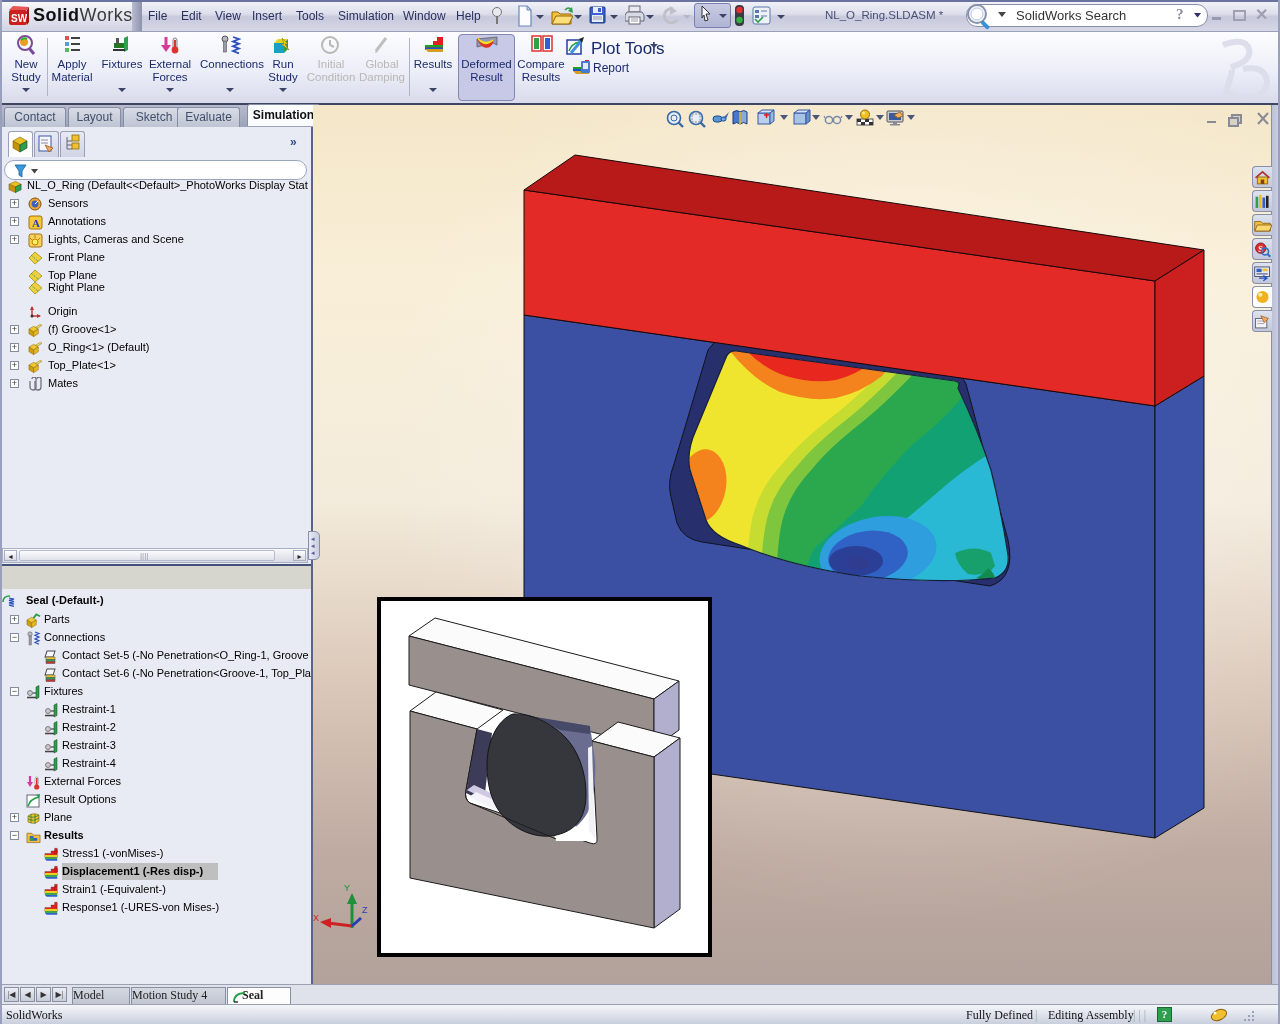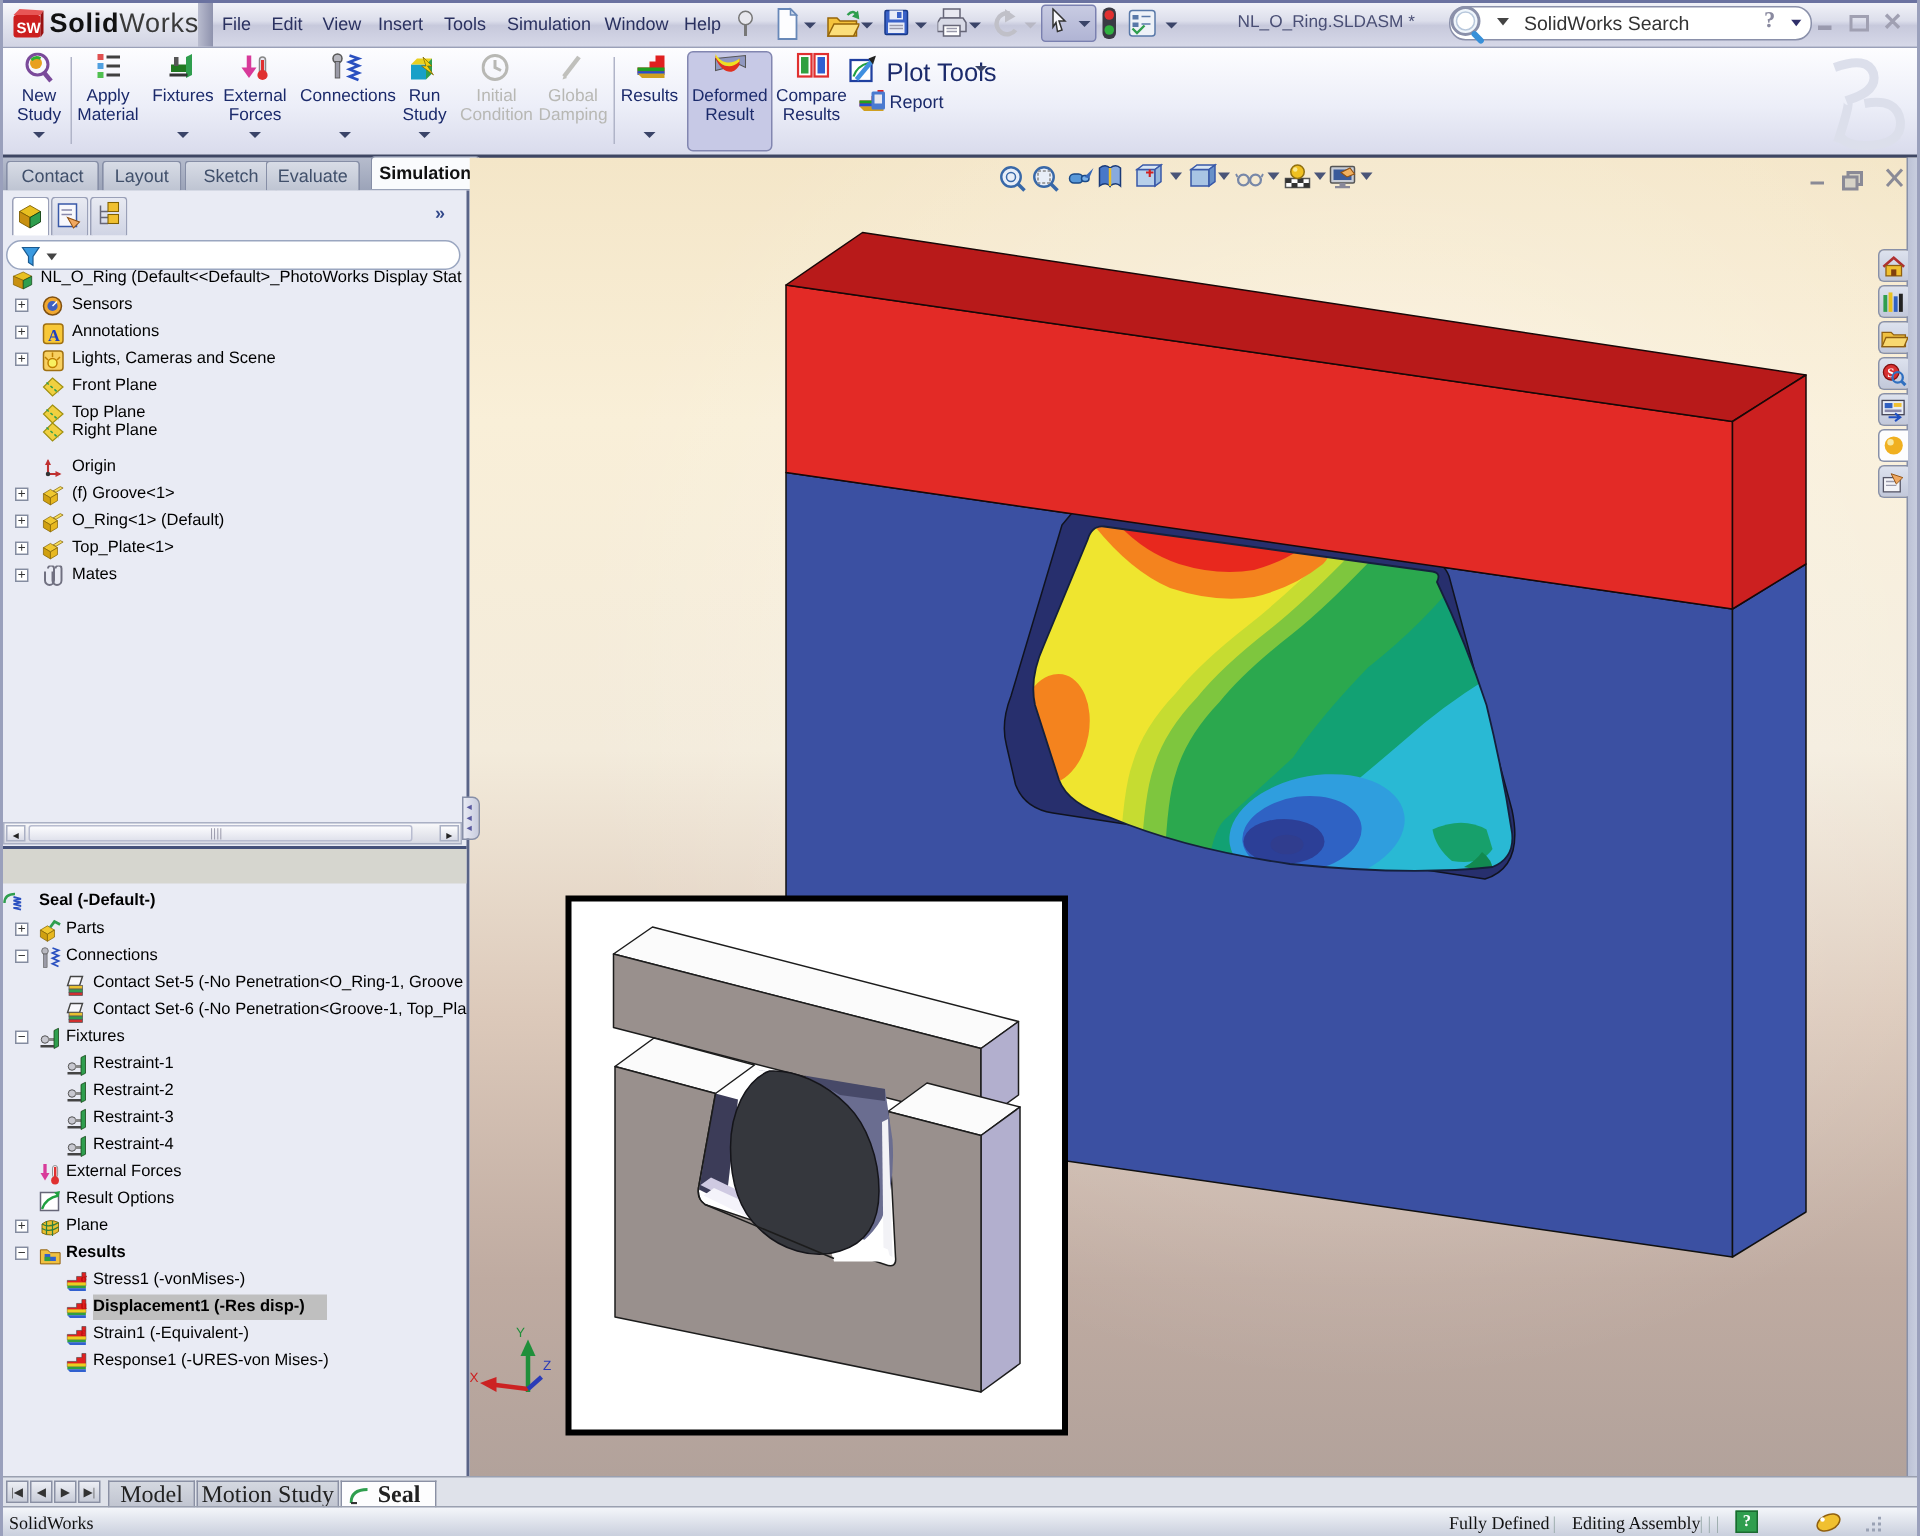--- a/index.html
+++ b/index.html
@@ -38,21 +38,21 @@
 #divbar{position:absolute;left:0;top:437px;width:311px;height:2px;background:#44517a;}
 #grayband{position:absolute;left:0;top:439px;width:311px;height:23px;background:#d6d6cf;}
 #selrow{position:absolute;left:62px;top:736px;width:156px;height:17px;background:#bfbfbf;}
 
 #viewport{position:absolute;left:313px;top:105px;width:967px;height:879px;}
 #taskstrip{position:absolute;left:958px;top:0;width:9px;height:879px;background:linear-gradient(90deg,#bcc2d6,#ccd2e2);border-left:1px solid #8890a8;}
 .tsbtn{position:absolute;left:939px;width:20px;height:22px;background:linear-gradient(#dde2ee,#c2c8da);border:1px solid #8890a8;border-right:none;border-radius:4px 0 0 4px;}
 
 #bottombar{position:absolute;left:0;top:984px;width:1280px;height:20px;background:#dfe2ea;border-top:1px solid #9aa0b0;}
 .navbtn{position:absolute;top:2px;width:15px;height:15px;background:linear-gradient(#eceef4,#c8ccd8);border:1px solid #8a90a4;font-size:8px;text-align:center;line-height:14px;color:#333;}
-.btab{position:absolute;top:2px;height:18px;background:linear-gradient(#d4d8e0,#c0c4d0);border:1px solid #8a90a4;border-bottom:none;font-size:16px;color:#222;text-align:center;}
+.btab{position:absolute;top:2px;height:18px;background:linear-gradient(#d4d8e0,#c0c4d0);border:1px solid #8a90a4;border-bottom:none;font-size:12px;color:#222;text-align:left;}
 #sealtab{background:#fdfdfe;font-weight:bold;}
 #statusbar{position:absolute;left:0;top:1004px;width:1280px;height:20px;background:linear-gradient(#f4f6fa,#c9cfdd);border-top:1px solid #9aa0b0;font-size:12px;color:#111;}
 </style></head>
 <body>
 <div id="root">
 
 <div class="abs" style="left:0;top:0;width:1280px;height:2px;background:#6a72a0;z-index:50;"></div>
 <div class="abs" style="left:0;top:0;width:2px;height:1024px;background:#9aa0bc;z-index:50;"></div>
 <div class="abs" style="left:1278px;top:0;width:2px;height:1024px;background:#9aa0bc;z-index:50;"></div>
 

